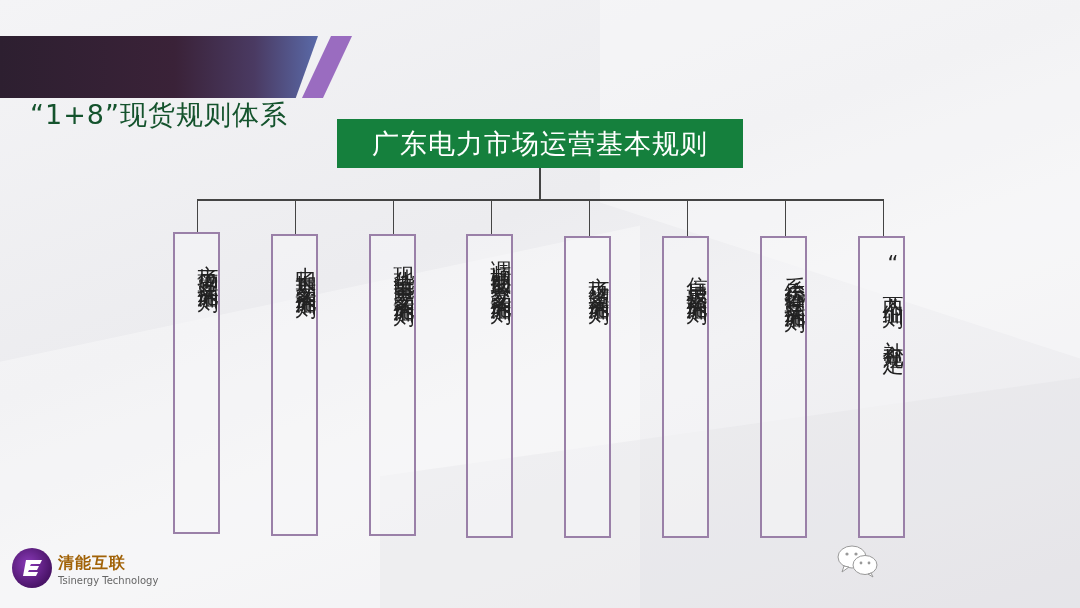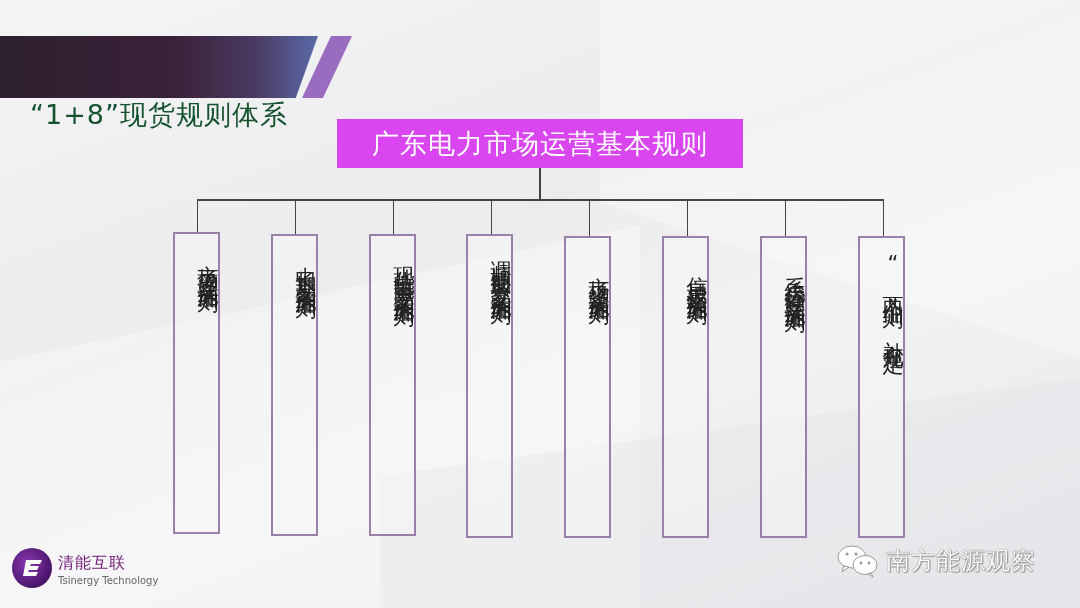--- a/index.html
+++ b/index.html
@@ -23,42 +23,42 @@
     color:#14532d; font-size:27px; letter-spacing:1px; white-space:nowrap;margin-top:48px;
   }
   .title-slash {
     position:absolute; left:302px; top:36px; width:50px; height:62px;
     background:#9a6cc0;
     clip-path: polygon(58% 0, 100% 0, 42% 100%, 0 100%);
   }
 
   .root-box {
     position:absolute; left:337px; top:119px; width:406px; height:49px;
-    background:#d946ef; color:#ffffff; font-size:27px;
+    background:#15803d; color:#ffffff; font-size:27px;
     display:flex; align-items:center; justify-content:center; letter-spacing:1px;
   }
   .line { position:absolute; background:#444; }
 
   .child {
     position:absolute; width:47px; height:302px;
     border:2px solid #9a80a8; background:rgba(246,245,248,0.55);
     box-sizing:border-box;
   }
   .child-text {
     position:absolute; left:0; right:0; top:14px;
     writing-mode: vertical-rl; text-orientation: upright;
     margin:0 auto; width:100%;
     display:flex; justify-content:center;
     font-size:21px; color:#222; line-height:1; letter-spacing:4px;
   }
 
   .logo { position:absolute; left:12px; top:548px; width:40px; height:40px; border-radius:50%;
           background: radial-gradient(circle at 40% 40%, #8a3ab8, #4a1468 70%); }
   .logo-mark { position:absolute; left:10px; top:9px; width:22px; height:22px; }
-  .logo-cn { position:absolute; left:58px; top:553px; font-size:16px; color:#701a75; letter-spacing:1px; }
+  .logo-cn { position:absolute; left:58px; top:553px; font-size:16px; color:#a16207; letter-spacing:1px;font-weight:bold; }
   .logo-en { position:absolute; left:58px; top:575px; font-size:10px; color:#666; }
 
   .watermark { position:absolute; left:836px; top:544px; display:flex; align-items:center; }
   .wm-icon { width:44px; height:34px; }
   .wm-text { margin-left:6px; font-size:24px; color:#fff; letter-spacing:1px;
              text-shadow: 0 0 1px #777, 0 0 1px #777, 1px 1px 1px #999; }
 </style>
 </head>
 <body>
 
@@ -120,14 +120,13 @@
   <svg class="wm-icon" viewBox="0 0 44 34">
     <ellipse cx="16" cy="13" rx="14" ry="11" fill="#fff" stroke="#999" stroke-width="1"></ellipse>
     <path d="M8 22 L6 28 L13 23 Z" fill="#fff" stroke="#999" stroke-width="1"></path>
     <ellipse cx="29" cy="21" rx="12" ry="9.5" fill="#fff" stroke="#999" stroke-width="1"></ellipse>
     <path d="M35 29 L37 33 L32 30 Z" fill="#fff" stroke="#999" stroke-width="1"></path>
     <circle cx="11" cy="10" r="1.6" fill="#999"></circle>
     <circle cx="20" cy="10" r="1.6" fill="#999"></circle>
     <circle cx="25" cy="19" r="1.4" fill="#999"></circle>
     <circle cx="33" cy="19" r="1.4" fill="#999"></circle>
   </svg>
-  <span class="wm-text">南方能源观察</span>
 </div>
 
 </body></html>

